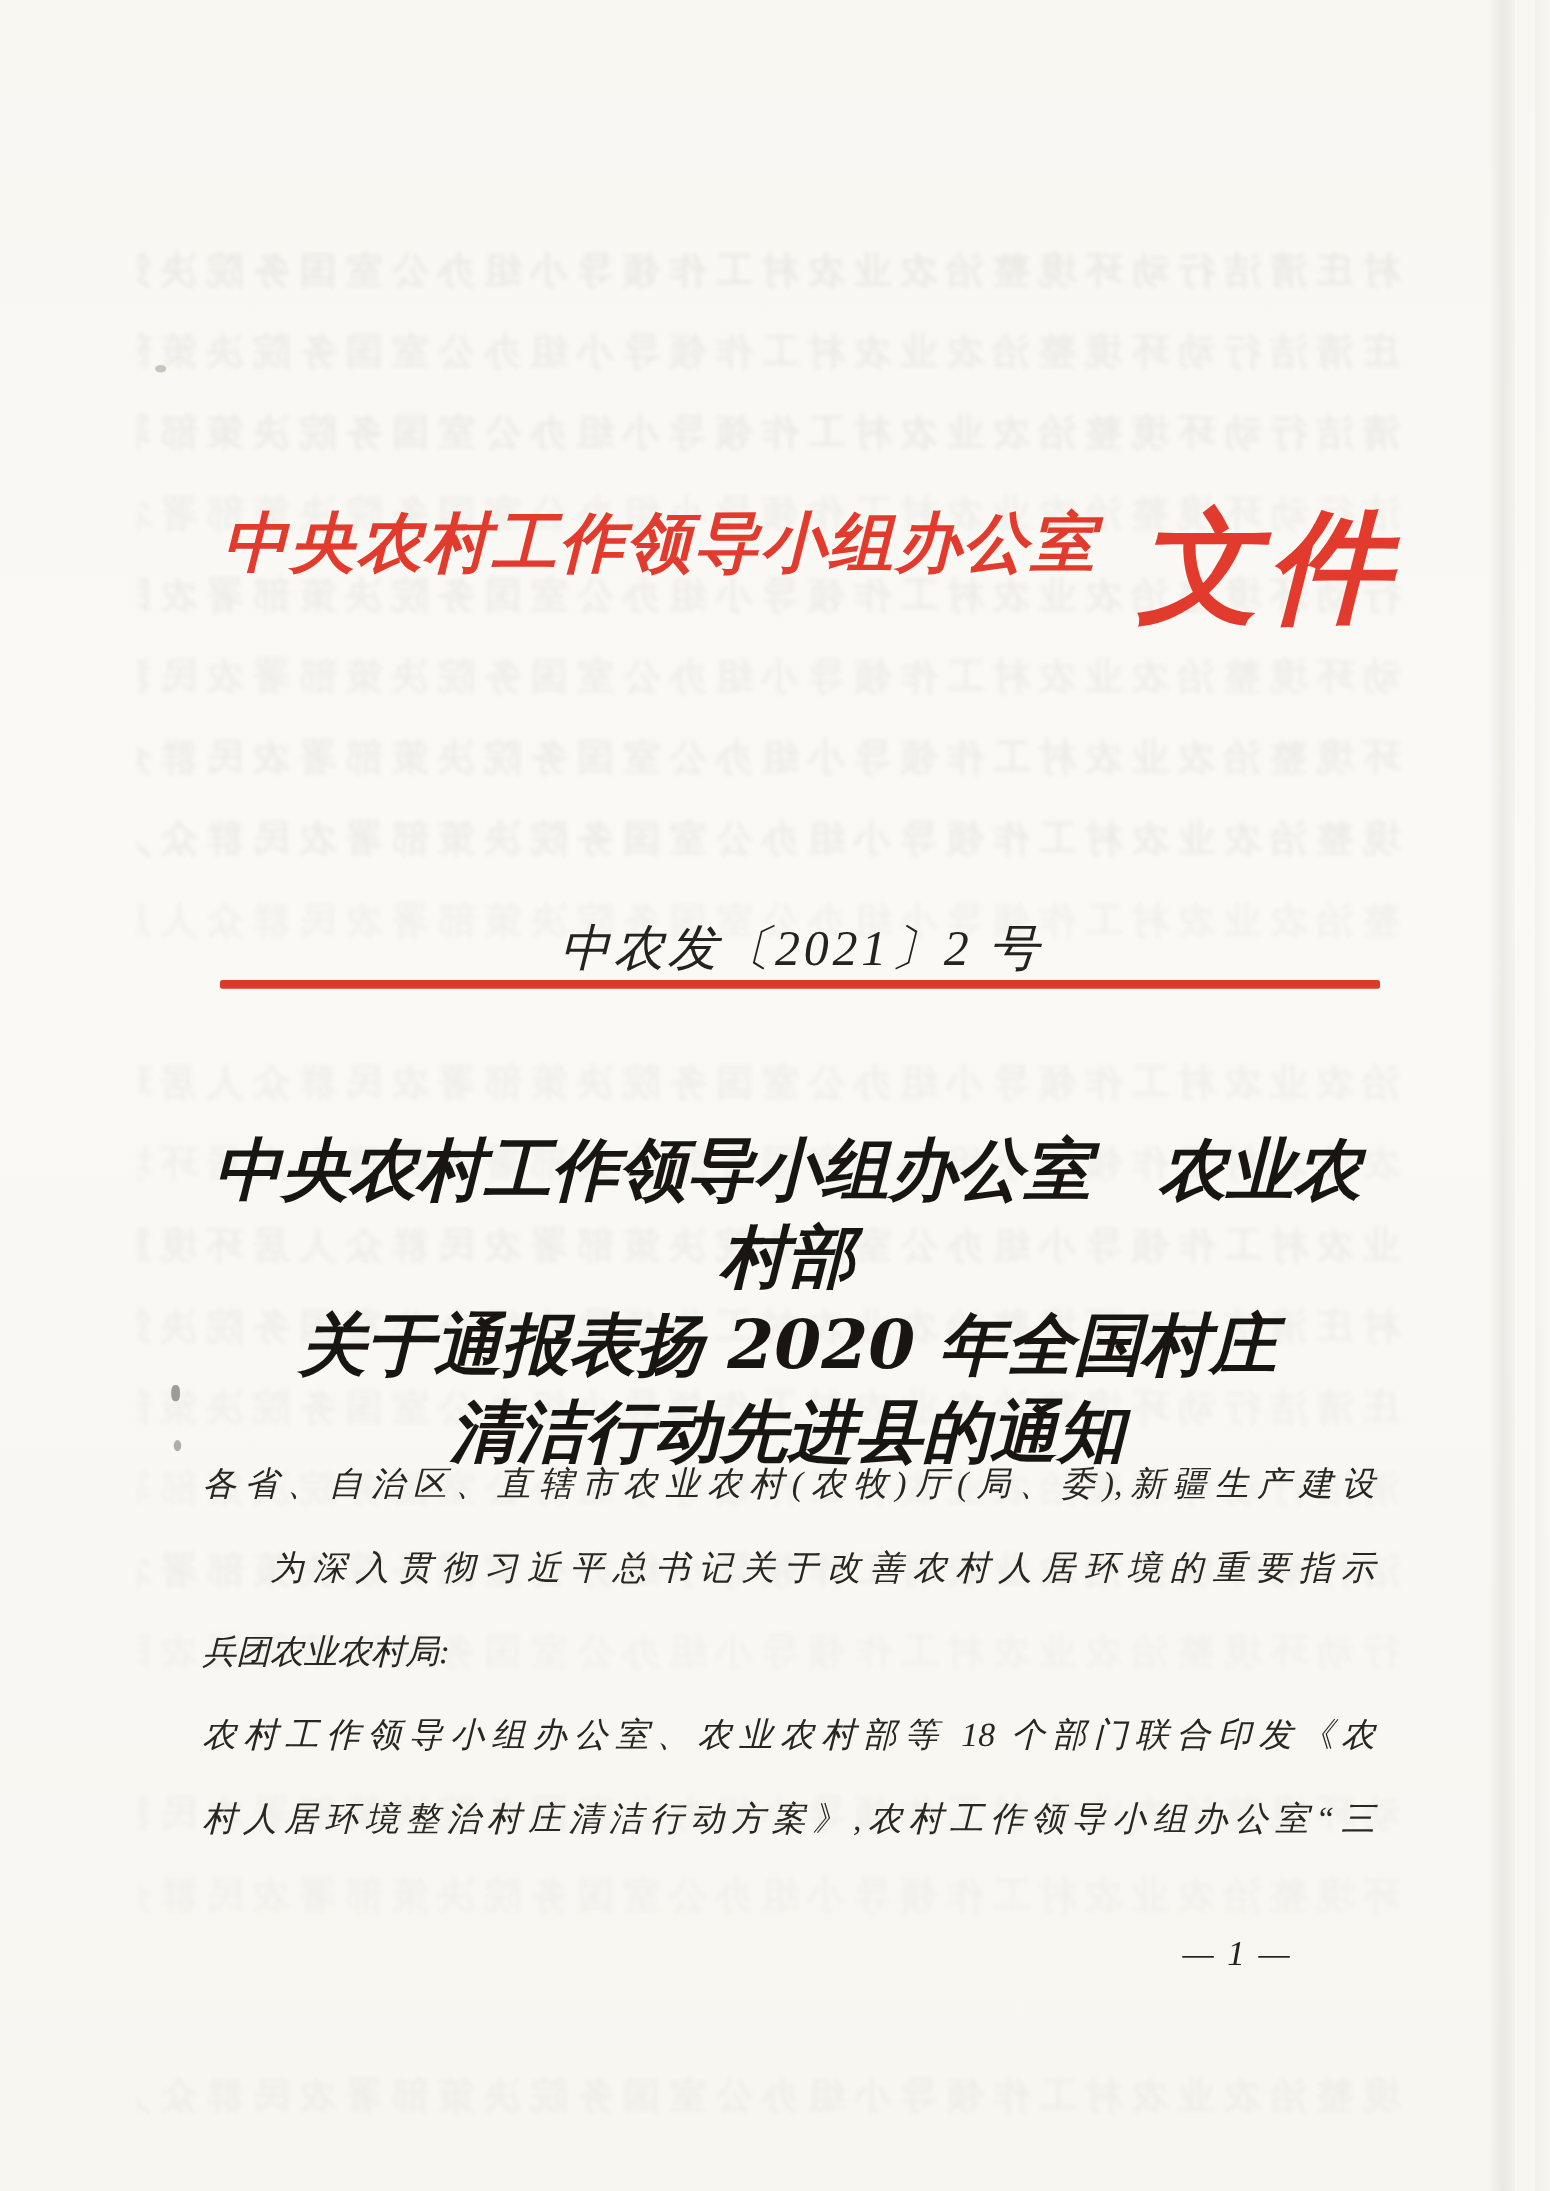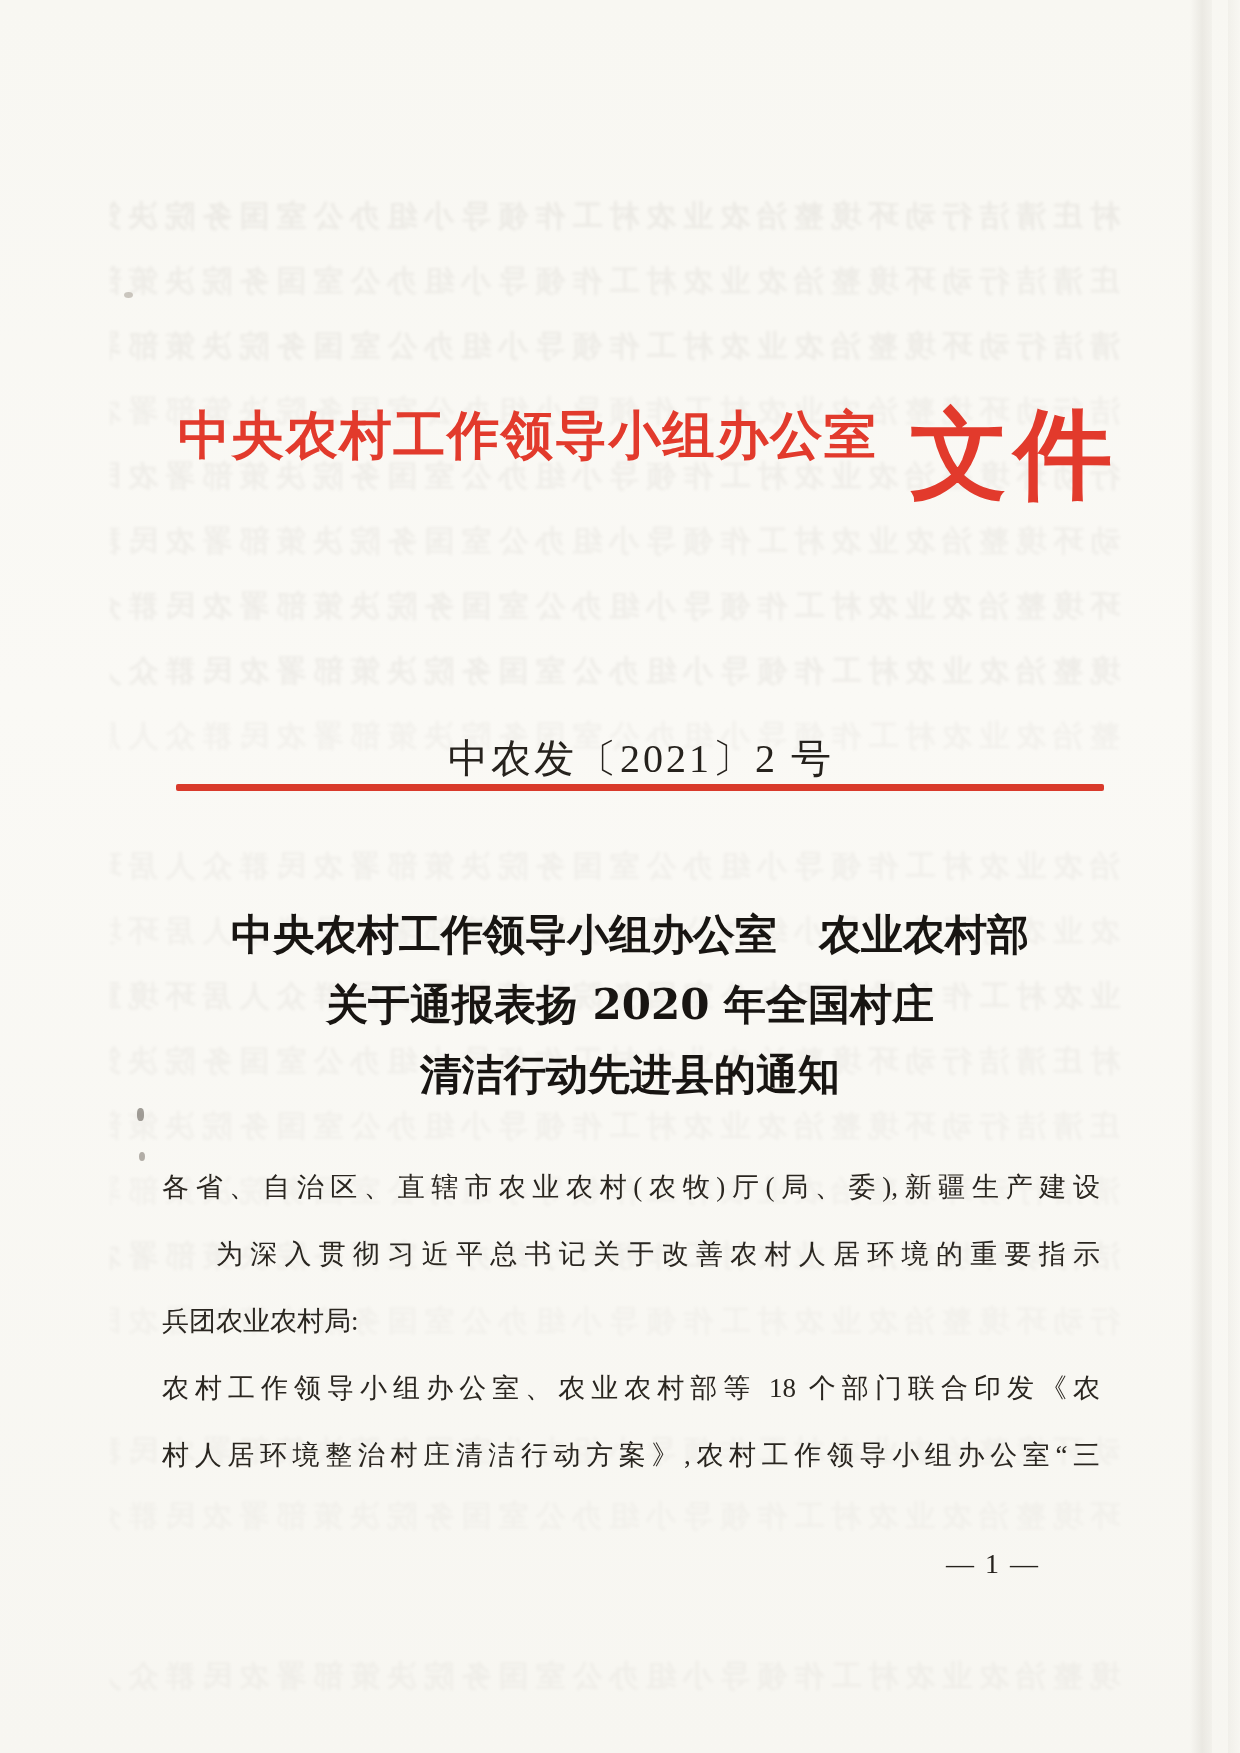--- a/index.html
+++ b/index.html
@@ -23,33 +23,33 @@
   .bleed-row{
     position:absolute;left:110px;width:1010px;
     font-size:30px;font-weight:bold;letter-spacing:7px;white-space:nowrap;
     color:#6d645a;filter:blur(1.6px);transform:scaleX(-1);
     overflow:hidden;
   }
   .speck{position:absolute;border-radius:50%;z-index:2;}
   .s1{left:124px;top:292px;width:9px;height:6px;background:#a49d92;opacity:.55;}
   .s2{left:137px;top:1108px;width:7px;height:13px;background:#4a443c;opacity:.5;border-radius:40%;}
   .s3{left:139px;top:1152px;width:6px;height:9px;background:#5a5349;opacity:.45;}
-  .content{position:absolute;inset:0;z-index:1;}
+  .content{position:absolute;inset:0;z-index:1;font-style:italic;}
   
   .letterhead{position:absolute;left:178px;top:368px;width:940px;display:flex;align-items:center;}
   .agency{width:700px;color:#e23a2c;font-weight:bold;}
   .agency-line1{font-size:52px;line-height:1.35;text-align:justify;text-align-last:justify;white-space:nowrap;}
   .agency-line2{font-size:52px;line-height:1.35;margin-top:16px;text-align:justify;text-align-last:justify;}
   .doc-type{color:#e23a2c;font-weight:bold;font-size:98px;line-height:1;margin-left:34px;margin-top:38px;letter-spacing:6px;white-space:nowrap;}
   
   .doc-number{position:absolute;left:178px;top:731px;width:926px;text-align:center;font-size:40px;letter-spacing:3px;color:#26221d;}
   .red-rule{position:absolute;left:176px;top:784px;width:928px;height:7px;background:#d93a2b;border-radius:2px;}
   
   .title{position:absolute;left:150px;top:900px;width:960px;text-align:center;
-    font-weight:bold;font-size:42px;line-height:70px;color:#181512;
+    font-weight:bold;font-size:54px;line-height:70px;color:#181512;
     font-family:"DejaVu Serif","Liberation Serif",serif;}
   
   .body-text{position:absolute;left:162px;top:1154px;width:938px;font-size:27px;color:#2a2620;}
   .line{line-height:67px;height:67px;white-space:nowrap;}
   .line.justify{text-align:justify;text-align-last:justify;}
   .line.indent{text-indent:2em;}
   .page-number{position:absolute;left:946px;top:1548px;font-size:28px;letter-spacing:2px;color:#26221d;white-space:nowrap;}
 </style>
 </head>
 <body>

